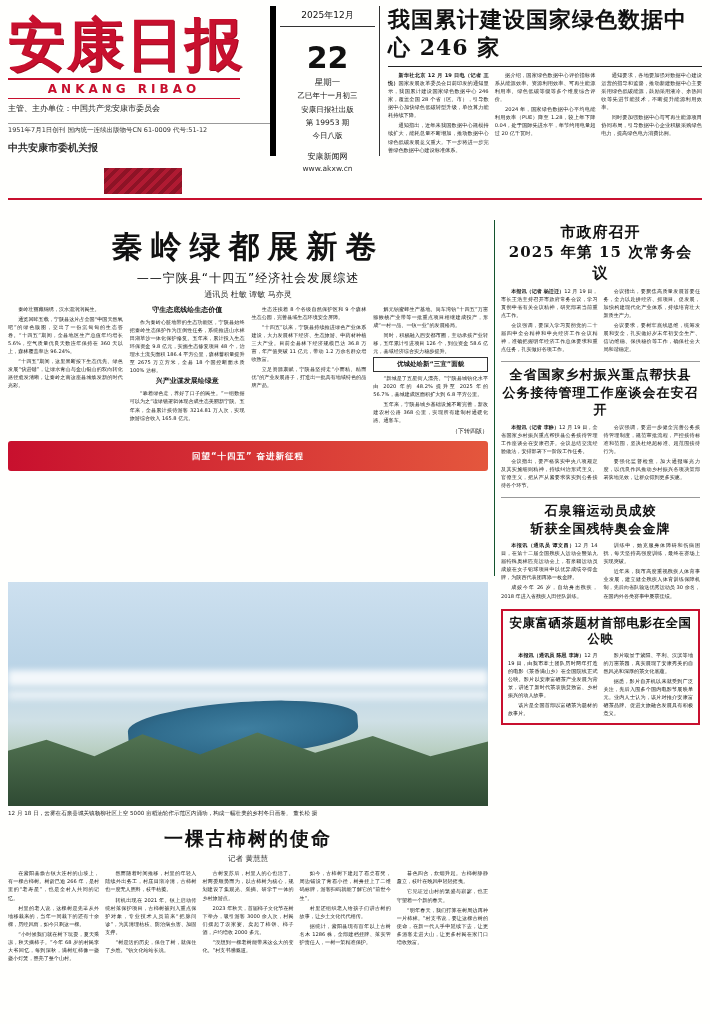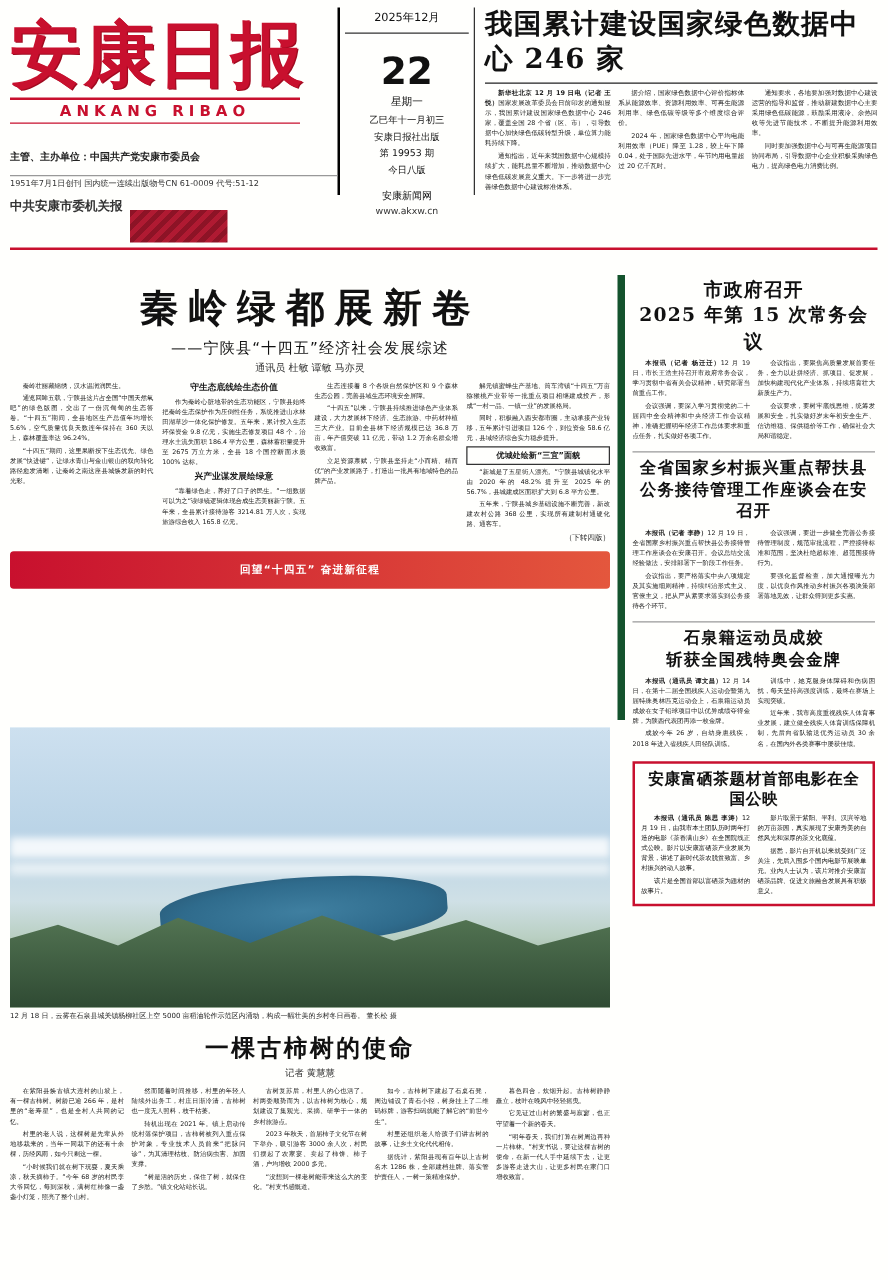--- a/index.html
+++ b/index.html
@@ -20,25 +20,25 @@
     font-family:"DejaVu Serif","Liberation Serif",serif;
     font-size:57px; font-weight:bold; color:#c8102e;
     letter-spacing:2px; line-height:1.05; margin-top:8px;
     text-shadow:1px 1px 0 #a00b20;
   }
   .logo-pinyin {
     color:#c8102e; font-size:12px; font-weight:bold; letter-spacing:4px;
     margin-top:4px; border-top:2px solid #c8102e; border-bottom:1px solid #c8102e;
     padding:2px 0 2px 0; width:232px; text-align:center;
   }
-  .logo-sub { font-size:8px; color:#222; margin-top:21px; line-height:1.5;font-weight:bold; }
+  .logo-sub { font-size:8px; color:#222; margin-top:4px; line-height:1.5; }
   .logo-sub2 { font-size:6.5px; color:#333; margin-top:8px; border-top:1px solid #999; padding-top:2px; }
 
   .date-col {
-    width:110px; border-left:2px solid #000000; border-right:1px solid #333;
+    width:110px; border-left:6px solid #000000; border-right:1px solid #333;
     text-align:center; padding:2px 4px; font-size:8px; line-height:1.7; color:#111;
     height:150px;
   }
   .date-col .ymd { font-size:9px; border-bottom:1px solid #333; padding-bottom:3px; }
   .date-col .bigday { font-size:30px; font-weight:bold; line-height:1; margin:16px 0 2px; }
   .date-col .weekday { font-size:8.5px; }
   .date-col .lunar { font-size:7.5px; }
   .date-col .issuer { font-size:7.5px; margin-top:2px; }
   .date-col .issue { font-size:7.5px; }
   .date-col .pages { font-size:7.5px; }
@@ -64,21 +64,21 @@
     display:flex; align-items:center; justify-content:center;
     font-family:"DejaVu Serif","Liberation Serif",serif;
   }
   .banner-deco { position:absolute; left:96px; top:0; width:78px; height:26px;
     background:repeating-linear-gradient(135deg,#8d1326 0 4px,#b01a32 4px 8px); }
   .rule-top { border-top:2px solid #c8102e; margin-top:4px; }
 
   
   .body-grid { display:flex; margin-top:20px; gap:6px; height:356px; }
   .left-main { width:480px; }
-  .right-col { width:206px; border-left:6px solid #14532d; padding-left:6px; }
+  .right-col { width:206px; border-left:1px solid #14532d; padding-left:6px; }
 
   .main-headline {
     text-align:center;
     font-family:"DejaVu Serif","Liberation Serif",serif;
     font-size:31px; font-weight:bold; letter-spacing:8px; color:#111; margin:6px 0 2px;
   }
   .main-sub { text-align:center; font-size:12px; color:#111; letter-spacing:1px; margin-bottom:2px; }
   .byline { text-align:center; font-size:8px; color:#333; margin-bottom:5px; }
 
   .cols-4 { display:flex; gap:7px; font-size:5.1px; line-height:1.58; text-align:justify; color:#1a1a1a; }

